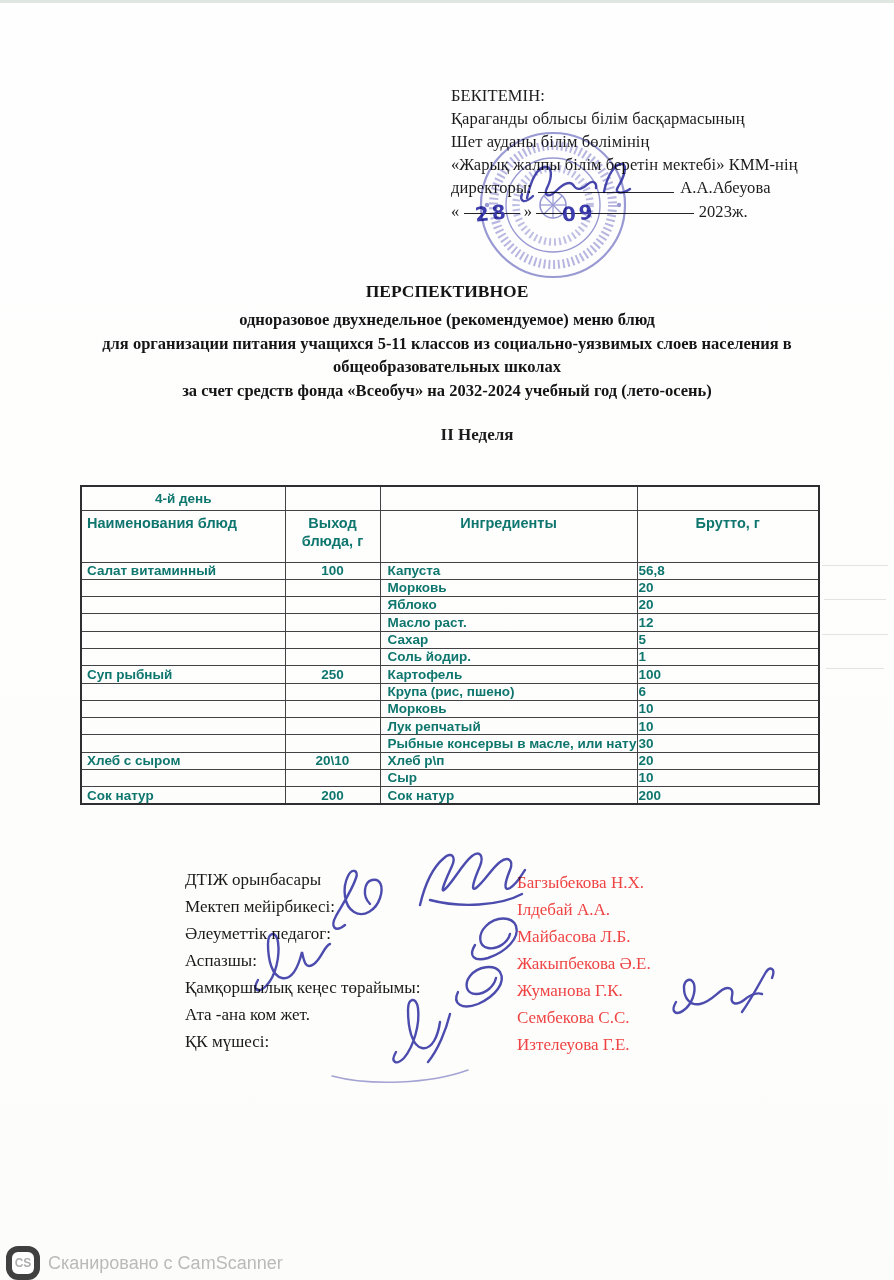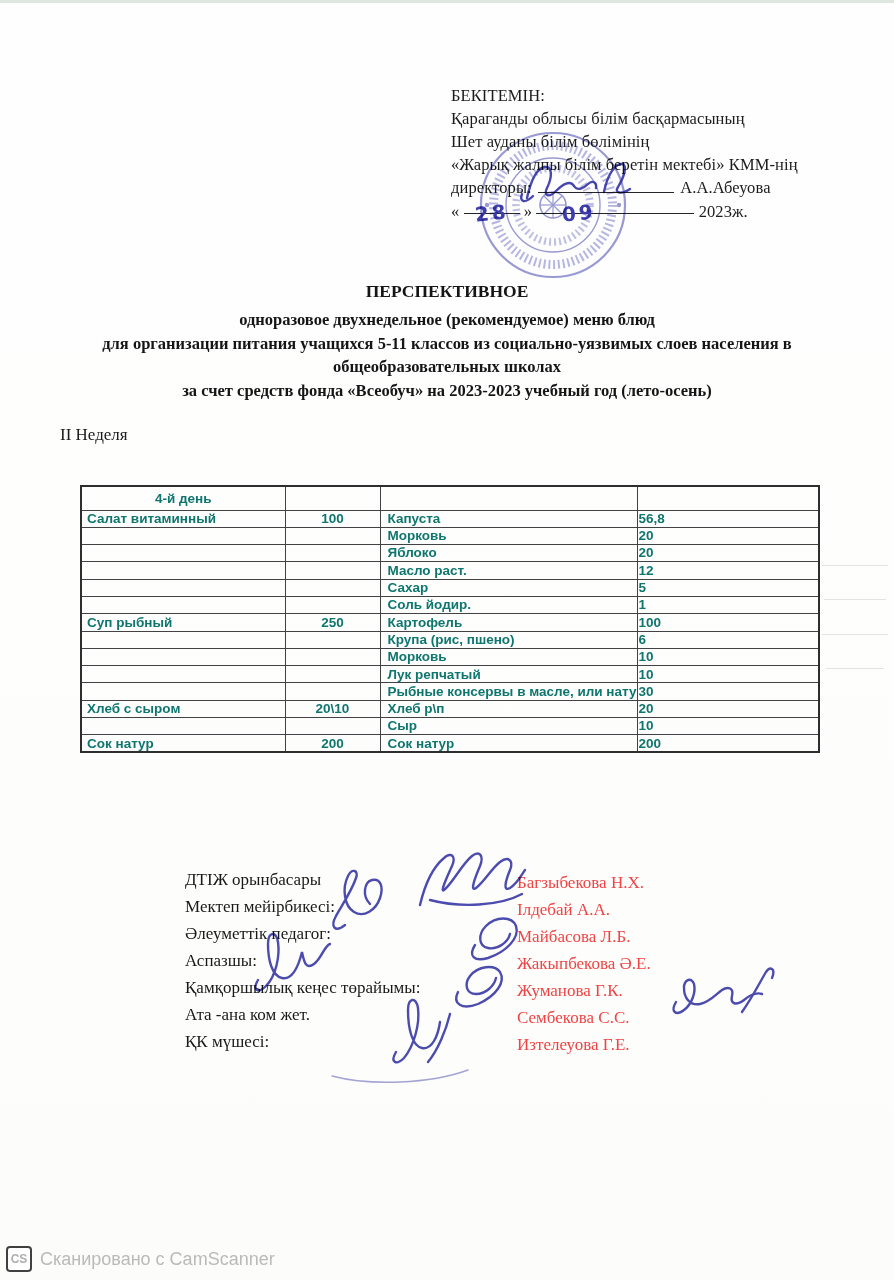--- a/index.html
+++ b/index.html
@@ -20,22 +20,22 @@
   .seg-day{width:56px;text-align:center;}
   .seg-month{width:132px;text-align:left;padding-left:26px;}
   .hand-digit{font-family:"DejaVu Sans",sans-serif;color:#3d3dae;font-size:20px;font-weight:bold;
     letter-spacing:3px;display:inline-block;transform:rotate(-6deg);position:relative;top:3px;}
 
   
   .title-block{position:absolute;left:20px;top:281px;width:854px;text-align:center;
     font-weight:bold;color:#151515;z-index:2;}
   .title-l1{font-size:17.5px;margin-bottom:6px;}
   .title-line{font-size:16.5px;line-height:23.5px;}
-  .week-label{position:absolute;left:60px;top:425px;width:834px;text-align:left;
-    font-weight:normal;font-size:17px;z-index:2;}
+  .week-label{position:absolute;left:60px;top:425px;width:834px;text-align:center;
+    font-weight:bold;font-size:17px;z-index:2;}
 
   
   .menu-table{position:absolute;left:80px;top:485px;width:738px;border-collapse:collapse;
     table-layout:fixed;font-family:"Liberation Sans",sans-serif;color:#0f766e;z-index:2;
     border:2px solid #2e2e30;}
   .menu-table td,.menu-table th{border:1px solid #424245;overflow:hidden;white-space:nowrap;}
   .day-row{height:24px;}
   .day-cell{font-weight:bold;font-size:15px;text-align:center;}
   .head-row{height:52px;}
   .menu-table th{font-weight:bold;font-size:14.5px;vertical-align:top;padding-top:3px;line-height:1.25;}
@@ -51,21 +51,21 @@
   
   .sig-roles{position:absolute;left:185px;top:866px;font-size:17px;line-height:27px;color:#191919;z-index:2;}
   .sig-names{position:absolute;left:517px;top:869px;font-size:17px;line-height:27px;color:#ef4444;z-index:2;}
 
   
   .ink-overlay{position:absolute;left:0;top:0;width:894px;height:1280px;
     mix-blend-mode:multiply;pointer-events:none;z-index:3;}
 
   
   .footer{position:absolute;left:6px;top:1246px;display:flex;align-items:center;gap:8px;z-index:2;}
-  .cs-badge{width:22px;height:22px;border:2px solid #404040;border-radius:4px;background:#fff;
+  .cs-badge{width:22px;height:22px;border:6px solid #404040;border-radius:12px;background:#fff;
     color:#aeaeae;font-family:"Liberation Sans",sans-serif;font-weight:bold;font-size:12px;
     line-height:22px;text-align:center;}
   .footer-text{font-family:"Liberation Sans",sans-serif;font-size:18px;color:#bababa;}
 </style>
 </head>
 <body>
 
 <div class="scan-edge"></div>
 
 <div class="approval">
@@ -85,39 +85,45 @@
     <span class="dl-seg seg-month"><span class="hand-digit">09</span></span>
     <span>2023ж.</span>
   </div>
 </div>
 
 <div class="title-block">
   <div class="title-l1">ПЕРСПЕКТИВНОЕ</div>
   <div class="title-line">одноразовое двухнедельное (рекомендуемое) меню блюд</div>
   <div class="title-line">для организации питания учащихся 5-11 классов из социально-уязвимых слоев населения в</div>
   <div class="title-line">общеобразовательных школах</div>
-  <div class="title-line">за счет средств фонда «Всеобуч» на 2023-2023 учебный год (лето-осень)</div>
+  <div class="title-line">за счет средств фонда «Всеобуч» на 2032-2024 учебный год (лето-осень)</div>
 </div>
 
 <div class="week-label">II Неделя</div>
 
 <table class="menu-table">
   <colgroup>
     <col style="width:204px">
       <col style="width:95px">
       <col style="width:257px">
       <col style="width:182px">
   </colgroup>
   <tbody>
       <tr class="day-row">
     <td class="day-cell">4-й день</td>
     <td></td>
     <td></td>
     <td></td>
   </tr>
+  <tr class="head-row">
+    <th class="th-dish">Наименования блюд</th>
+    <th class="th-yield" style="white-space:normal;">Выход блюда, г</th>
+    <th class="th-ingr">Ингредиенты</th>
+    <th class="th-brutto">Брутто, г</th>
+  </tr>
   <tr class="data-row">
     <td class="c-dish">Салат витаминный</td>
     <td class="c-yield">100</td>
     <td class="c-ingr">Капуста</td>
     <td class="c-brutto">56,8</td>
   </tr>
   <tr class="data-row">
     <td class="c-dish"></td>
     <td class="c-yield"></td>
     <td class="c-ingr">Морковь</td>

